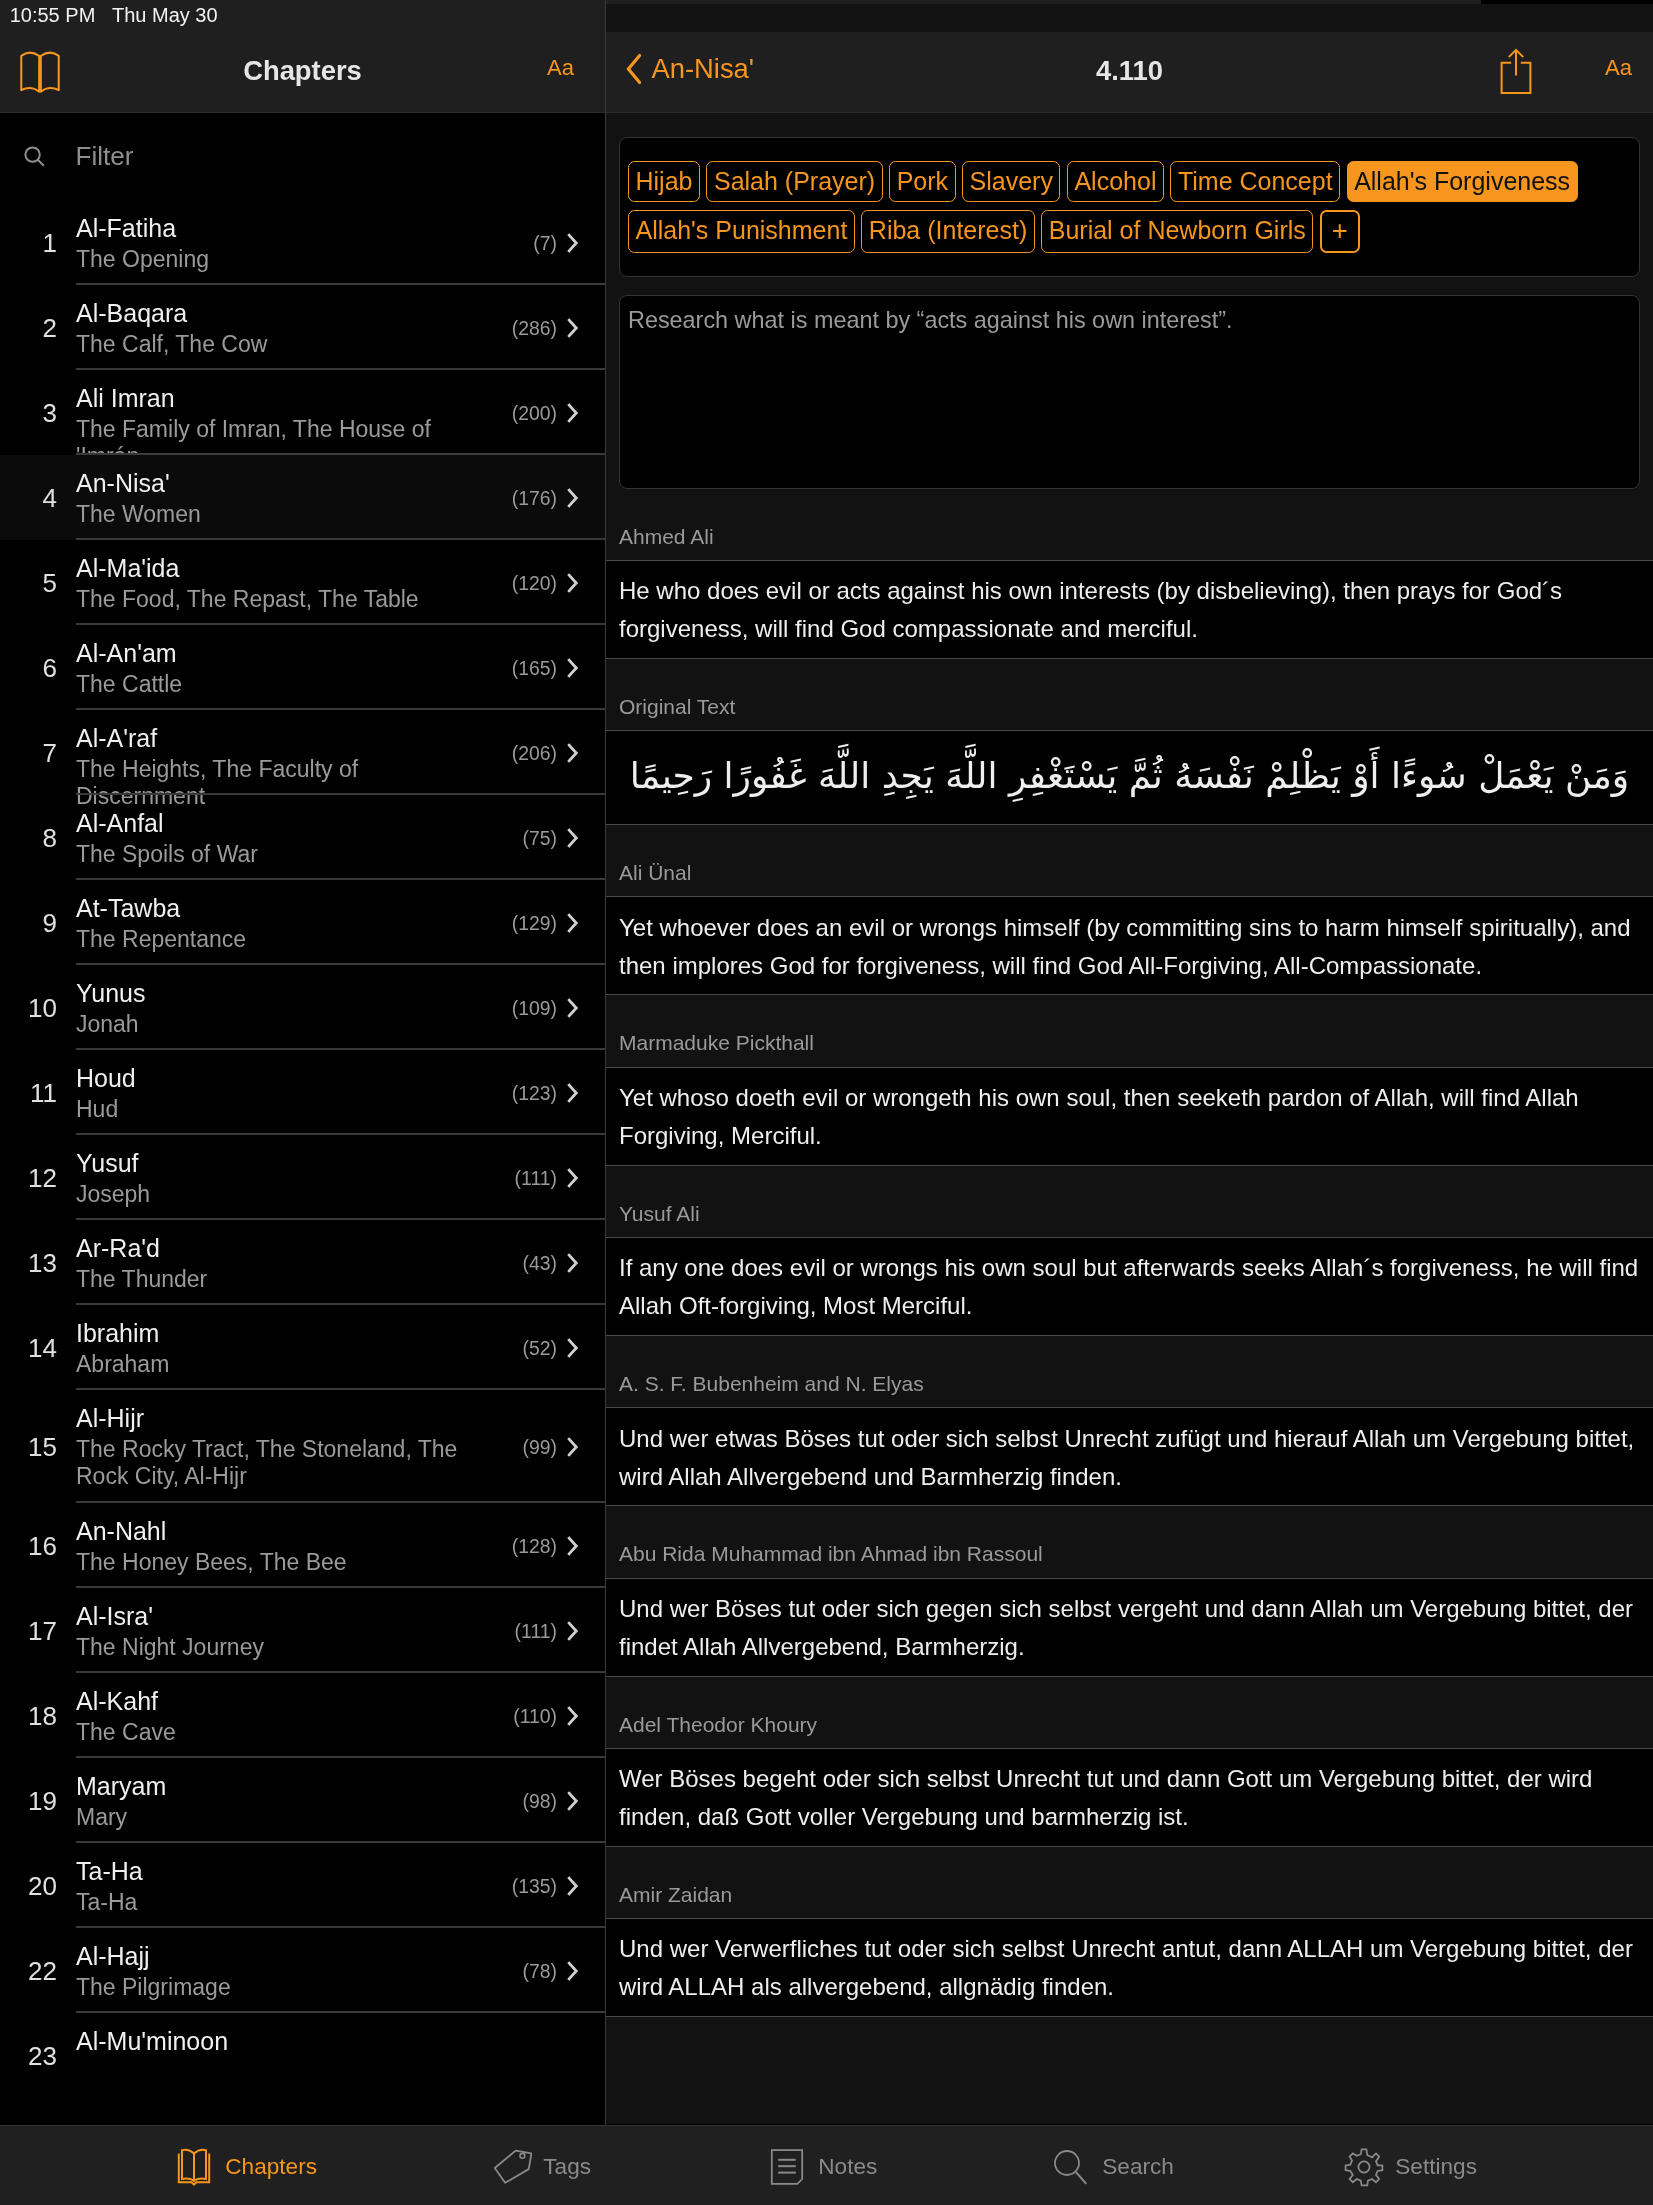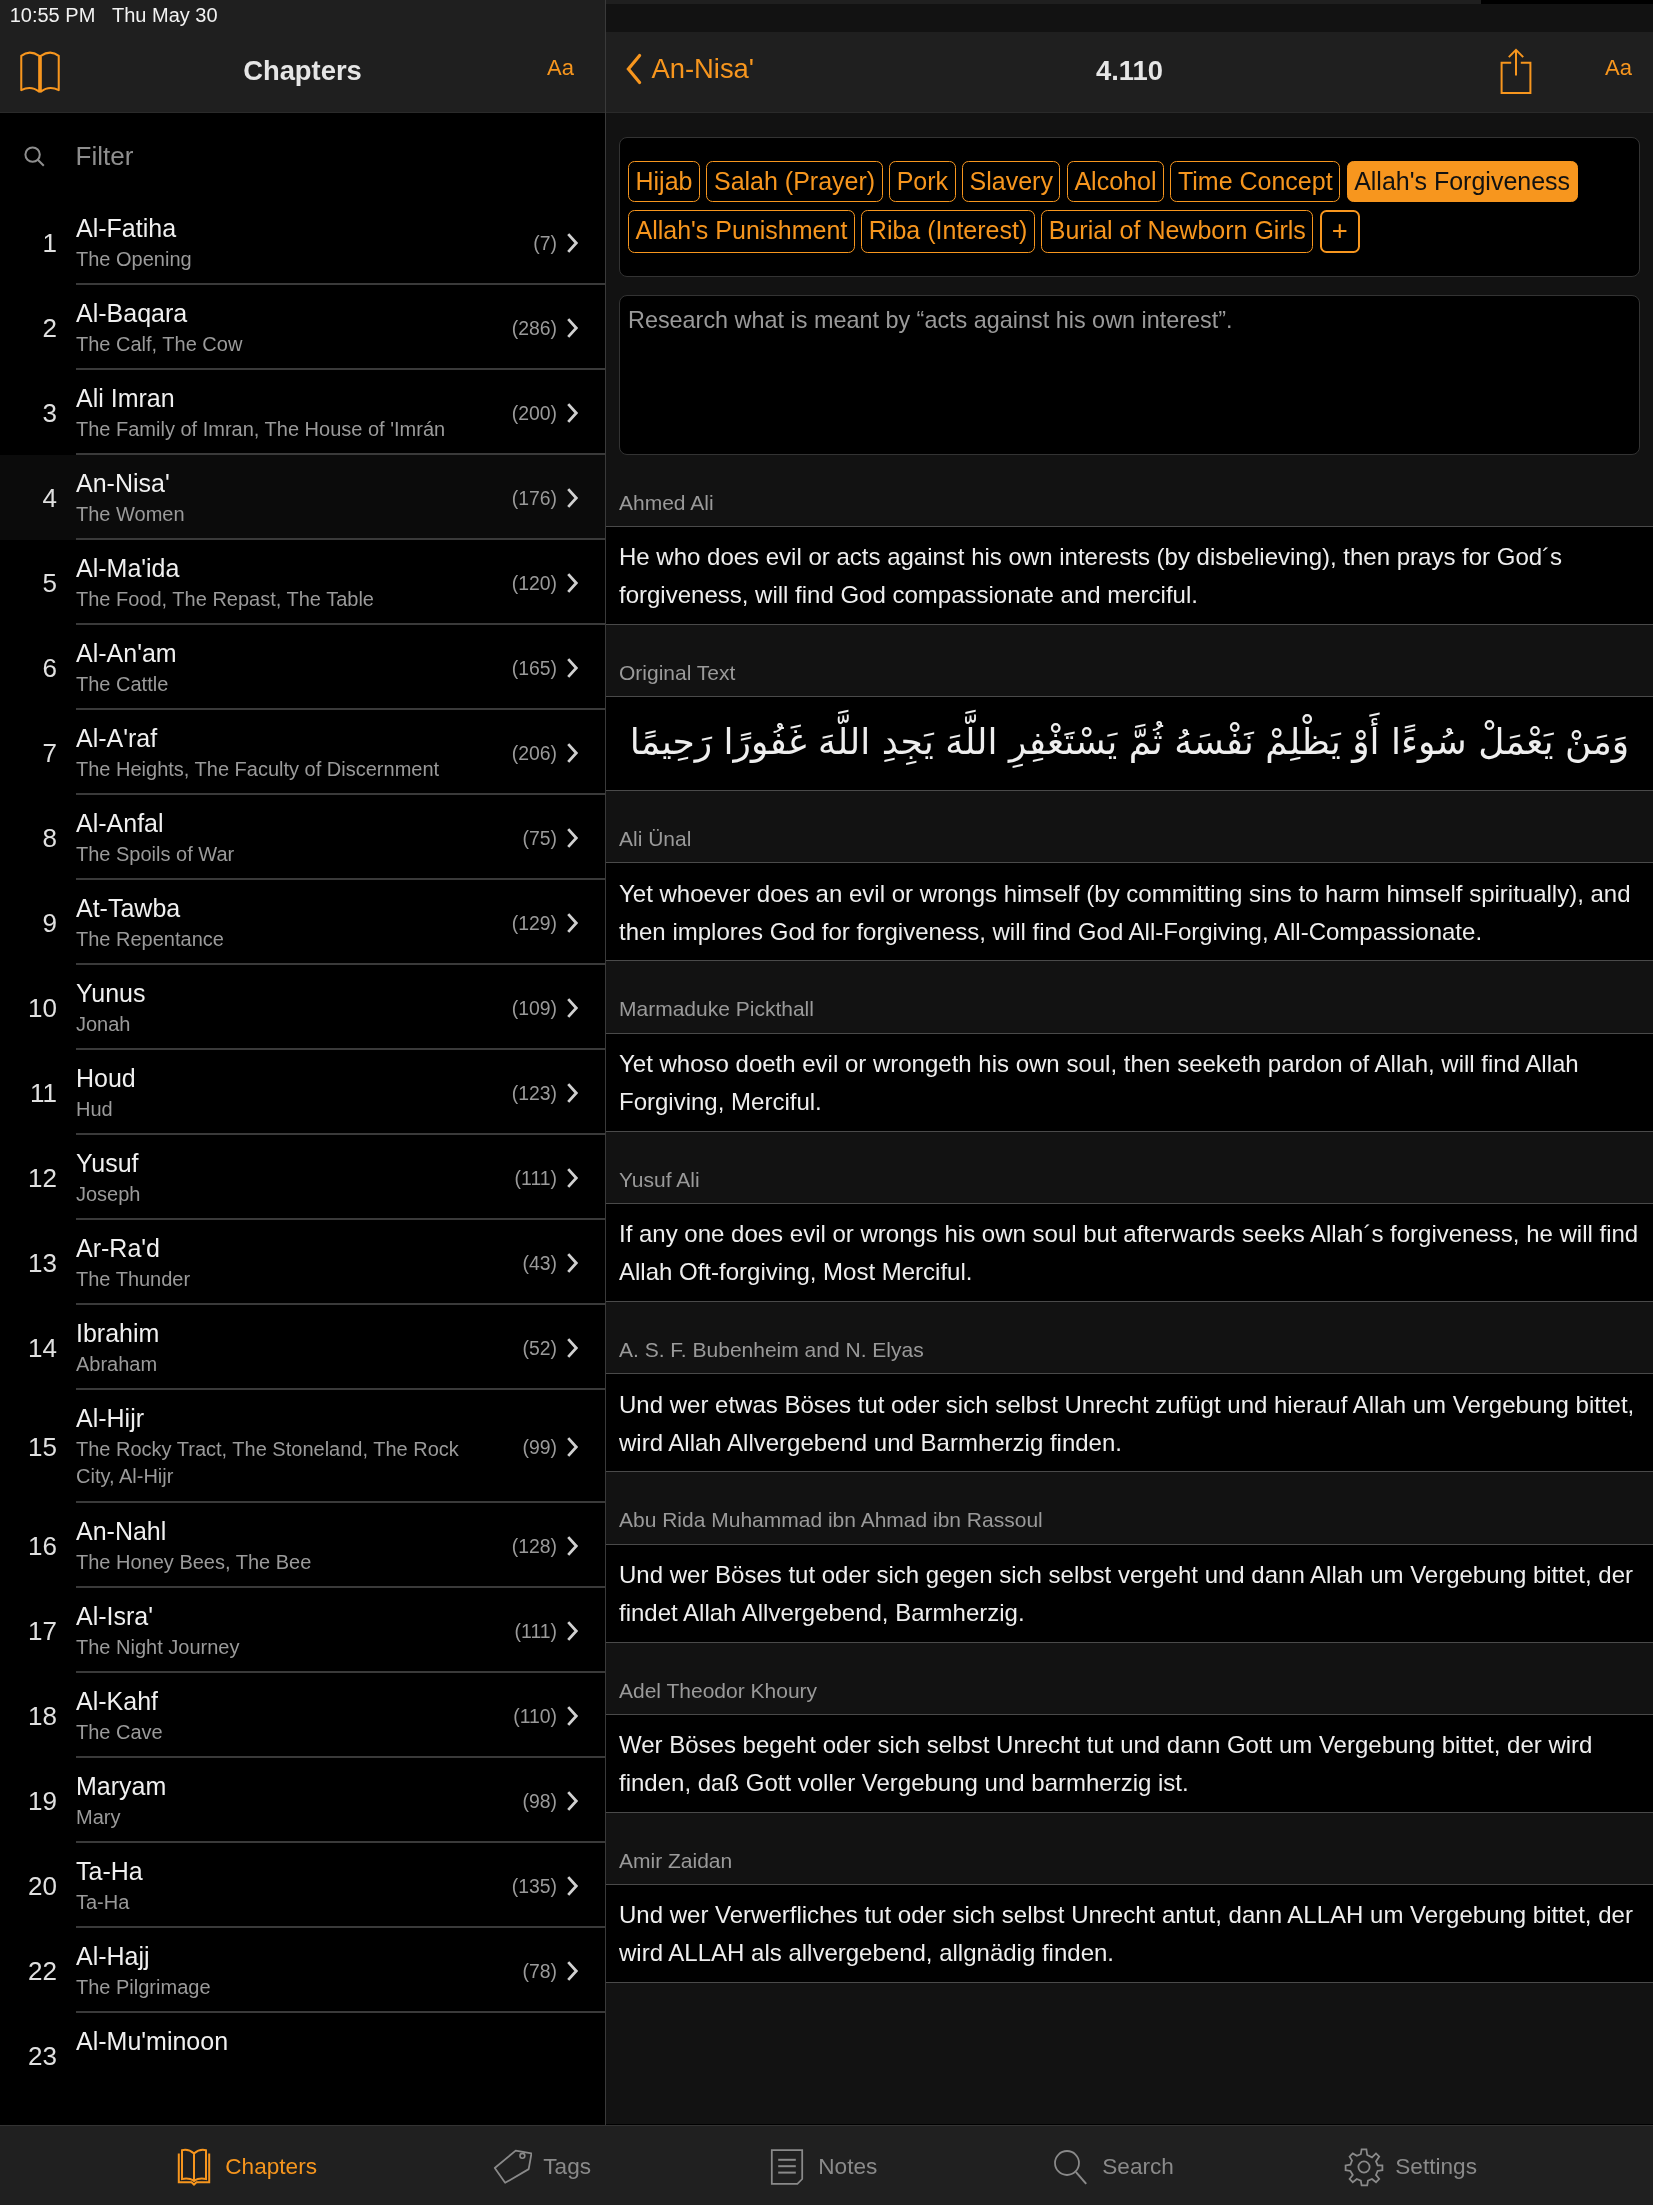--- a/index.html
+++ b/index.html
@@ -21,42 +21,42 @@
   .book-icon { position: absolute; left: 18px; top: 19.4px; width: 44px; height: 44px; }
   .filter { height: 87px; display: flex; align-items: center; padding-left: 22.6px; background: #000; gap: 21px; }
   .filter input { background: transparent; border: none; outline: none; color: #8e8e8e; font-size: 26px; font-family: "Liberation Sans", sans-serif; margin-left: 8px; width: 484px; }
   .filter input::placeholder { color: #8e8e8e; }
 
   .row { position: relative; height: 85px; display: block; }
   .row.selected { background: #0b0b0b; }
   .row .num { position: absolute; left: 0; width: 57px; text-align: right; top: 50%; transform: translateY(-50%); font-size: 26px; color: #e0e0e0; }
   .row .names { position: absolute; left: 76px; top: 9.7px; width: 404px; }
   .row .name { font-size: 25px; color: #f0f0f0; line-height: 36px; }
-  .row .sub { font-size: 20px; color: #9a9a9a; line-height: 27.4px; }
+  .row .sub { font-size: 23px; color: #9a9a9a; line-height: 27.4px; }
   .row .count { position: absolute; right: 48px; top: 50%; transform: translateY(-50%); font-size: 19.4px; color: #9a9a9a; }
   .row .chev { position: absolute; right: 26px; top: 50%; transform: translateY(-50%); width: 14.5px; height: 22.6px; }
   .row .sep { position: absolute; left: 76px; right: 0; bottom: 0; height: 1.6px; background: #3a3a3a; }
   .row.tall { height: 113px; }
 
   .vdivider { position: absolute; left: 605px; top: 0; width: 0.8px; height: 2125px; background: #3a3a3a; }
 
   
   .right { position: absolute; left: 606px; top: 32px; width: 1047px; height: 2092px; background: #121212; overflow: hidden; }
   .right .navbar { background: #1f1f1f; }
   .back { position: absolute; left: 19.4px; top: 21px; display: flex; align-items: center; color: #f7961e; font-size: 27.4px; gap: 8px; }
   .verse-title { position: absolute; left: 0; right: 0; top: 22.6px; text-align: center; font-size: 27.4px; font-weight: bold; color: #e6e6e6; }
   .share-icon { position: absolute; right: 121px; top: 16px; width: 32px; height: 47px; }
   .right .nav-aa { right: 21px; }
 
   .tags { margin: 24px 13px 0 13px; background: #000; border: 1.6px solid #333; border-radius: 8px; padding: 23px 8px; display: flex; flex-wrap: wrap; gap: 8px 6.5px; }
   .tag { border: 1.6px solid #f7961e; border-radius: 6.5px; color: #f7961e; font-size: 25px; padding: 2.4px 6.5px; line-height: 34px; background: #000; }
   .tag.active { background: #f7961e; color: #111; }
   .tag.add { width: 40px; text-align: center; padding: 2.4px 0; border-width: 2.4px; font-size: 27.4px; }
 
-  .note { margin: 18px 13px 0 13px; height: 160px; background: #000; border: 1.6px solid #333; border-radius: 8px; padding: 11.3px 8px; font-size: 23.4px; color: #9a9a9a; }
+  .note { margin: 18px 13px 0 13px; height: 194px; background: #000; border: 1.6px solid #333; border-radius: 8px; padding: 11.3px 8px; font-size: 23.4px; color: #9a9a9a; }
 
   .section-h { padding: 36px 13px 11.3px 13px; font-size: 21px; color: #9a9a9a; border-bottom: 1.6px solid #4a4a4a; }
   .section-b { background: #000; padding: 11.3px 13px 9.7px 13px; font-size: 24px; line-height: 38px; color: #eeeeee; border-bottom: 1.6px solid #4a4a4a; }
   .section-b.arabic { direction: rtl; text-align: center; font-size: 36px; line-height: 48px; padding: 21px 13px 24px 13px; font-family: "DejaVu Sans", sans-serif; }
 
   
   .tabbar { position: absolute; left: 0; top: 2125px; width: 1653px; height: 81px; background: #202020; border-top: 0.8px solid #333; display: flex; }
   .tab { display: flex; align-items: center; justify-content: center; gap: 11.3px; font-size: 22.6px; color: #8a8a8a; position: absolute; top: 0; height: 81px; }
   .tab.active { color: #f7961e; }
   .tab svg { width: 40px; height: 40px; }

